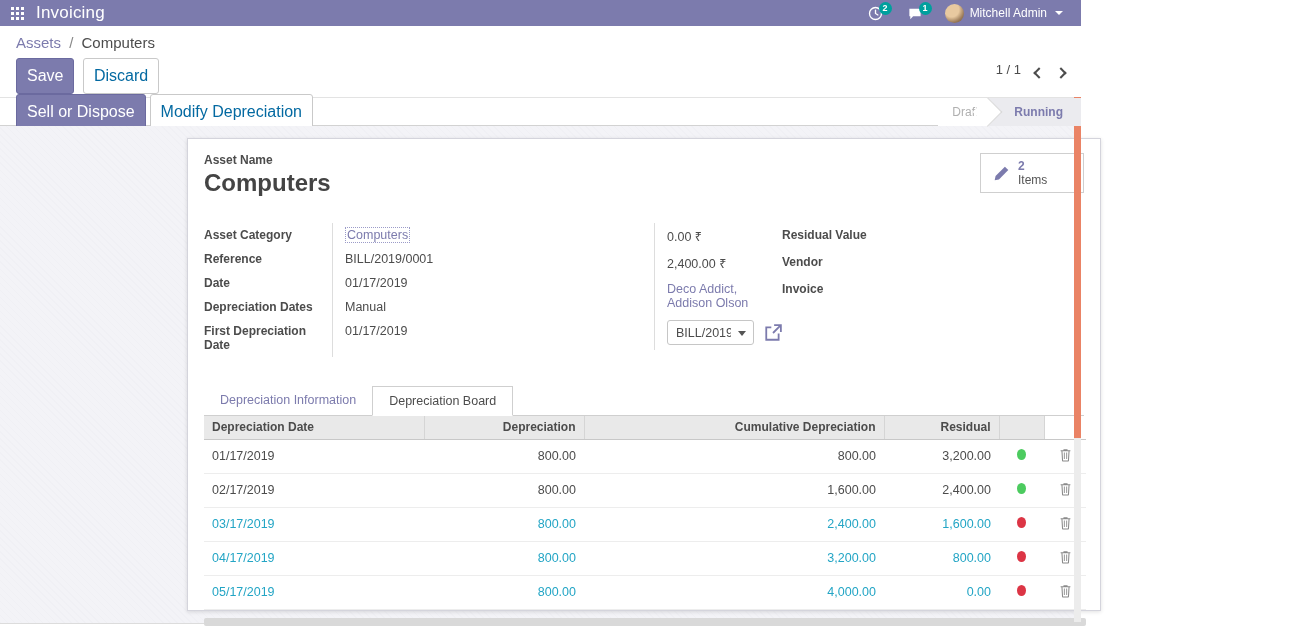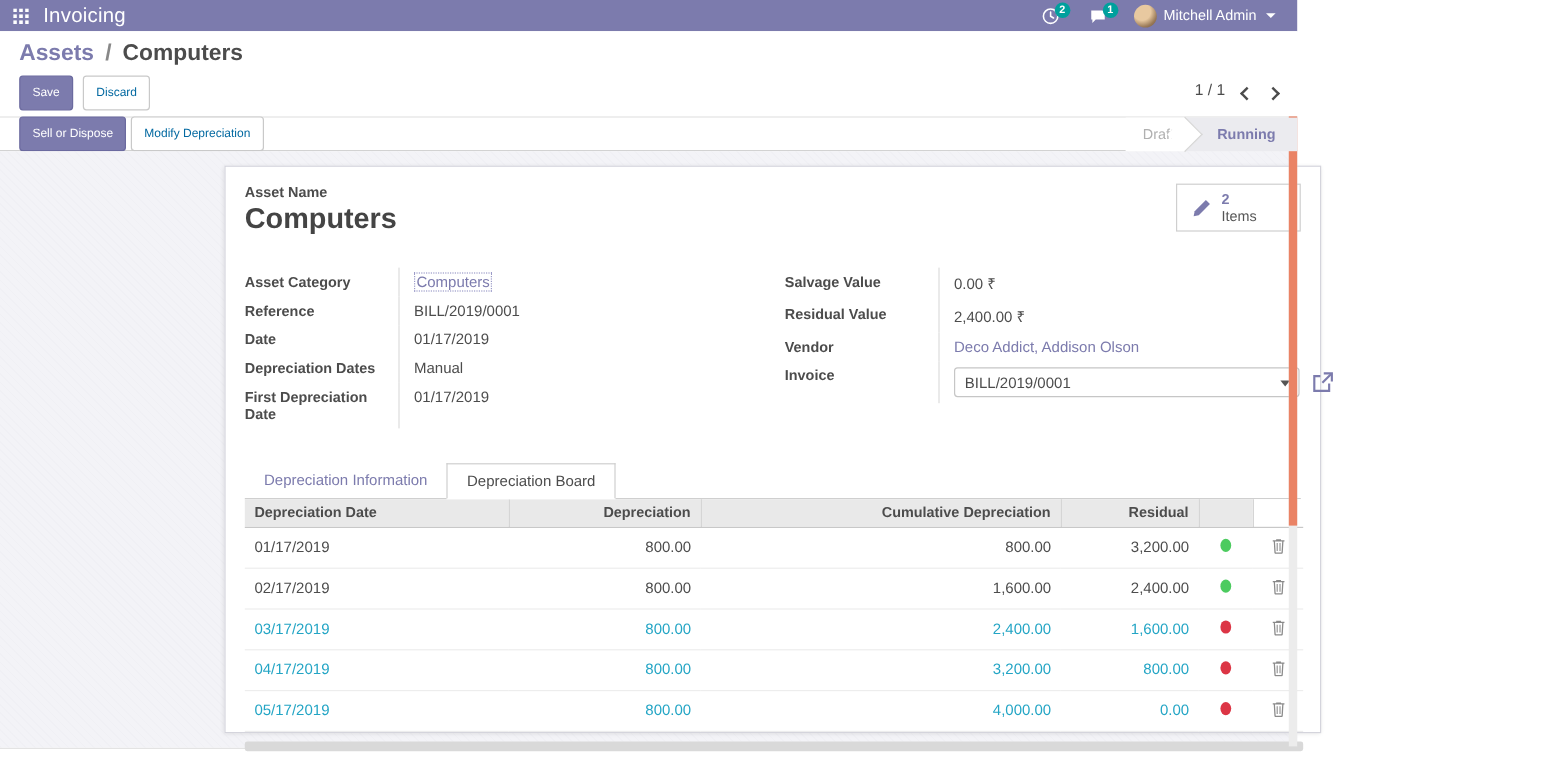--- a/index.html
+++ b/index.html
@@ -17,26 +17,26 @@
   .nav-icon-btn { position:relative; padding:4px 10px; cursor:pointer; display:flex; align-items:center; }
   .nav-badge { position:absolute; top:0; right:1px; background:#00a09d; color:#fff; font-size:9px;
     line-height:12px; min-width:13px; height:13px; border-radius:8px; text-align:center; padding:0 3px; font-weight:700;}
   .user-menu { display:flex; align-items:center; gap:6px; padding:2px 8px; cursor:pointer; }
   .avatar { width:19px; height:19px; border-radius:50%; background:radial-gradient(circle at 35% 30%, #e8c9a0 0 40%, #9a7a58 70%, #6d5134); border:1px solid #9location1; }
   .user-name { font-size:12px; color:#fff; }
   .caret-down { width:0; height:0; border-left:4px solid transparent; border-right:4px solid transparent; border-top:4px solid #fff; margin-left:2px; }
 
   
   .control-panel { background:#fff; padding:8px 16px 0 16px; height:71px; }
-  .breadcrumb { font-size:19px; margin-bottom:7px;font-weight:bold; }
+  .breadcrumb { font-size:15px; margin-bottom:7px; }
   .breadcrumb .parent { color:#7c7bad; cursor:pointer; }
   .breadcrumb .sep { color:#888; margin:0 4px; }
   .breadcrumb .current { color:#4c4c4c; }
   .cp-row { display:flex; align-items:flex-start; justify-content:space-between; }
-  .btn { font-size:10px; border-radius:3px; padding:8px 10px; cursor:pointer; border:1px solid transparent; }
+  .btn { font-size:16px; border-radius:3px; padding:8px 10px; cursor:pointer; border:1px solid transparent; }
   .btn-primary { background:#7c7bad; border-color:#6b6a9f; color:#fff; }
   .btn-default { background:#fff; border-color:#c9c9c9; color:#0369a1; }
   .cp-left .btn { margin-right:4px; }
   .pager { display:flex; align-items:flex-end; gap:14px; font-size:13px; color:#4c4c4c; padding-top:4px; }
   .pager-chevron { width:8px; height:8px; border-top:2px solid #4c4c4c; border-right:2px solid #4c4c4c; cursor:pointer; }
   .chev-left { transform:rotate(-135deg); }
   .chev-right { transform:rotate(45deg); }
 
   
   .statusbar { height:29px; background:#fff; border-top:1px solid #e3e3e3; border-bottom:1px solid #d2d2d2;
@@ -207,21 +207,20 @@
           <div class="f-label">Reference</div>
           <div class="f-value">BILL/2019/0001</div>
           <div class="f-label">Date</div>
           <div class="f-value">01/17/2019</div>
           <div class="f-label">Depreciation Dates</div>
           <div class="f-value">Manual</div>
           <div class="f-label">First Depreciation Date</div>
           <div class="f-value">01/17/2019</div>
         </div>
         <div class="group">
-          <div class="f-label">Salvage Value</div>
           <div class="f-value">0.00 ₹</div>
           <div class="f-label">Residual Value</div>
           <div class="f-value">2,400.00 ₹</div>
           <div class="f-label">Vendor</div>
           <div class="f-value"><span class="f-link">Deco Addict, Addison Olson</span></div>
           <div class="f-label">Invoice</div>
           <div class="f-value">
             <div class="invoice-wrap">
               <div class="invoice-box">
                 <input class="invoice-input" type="text" value="BILL/2019/0001" style="">

